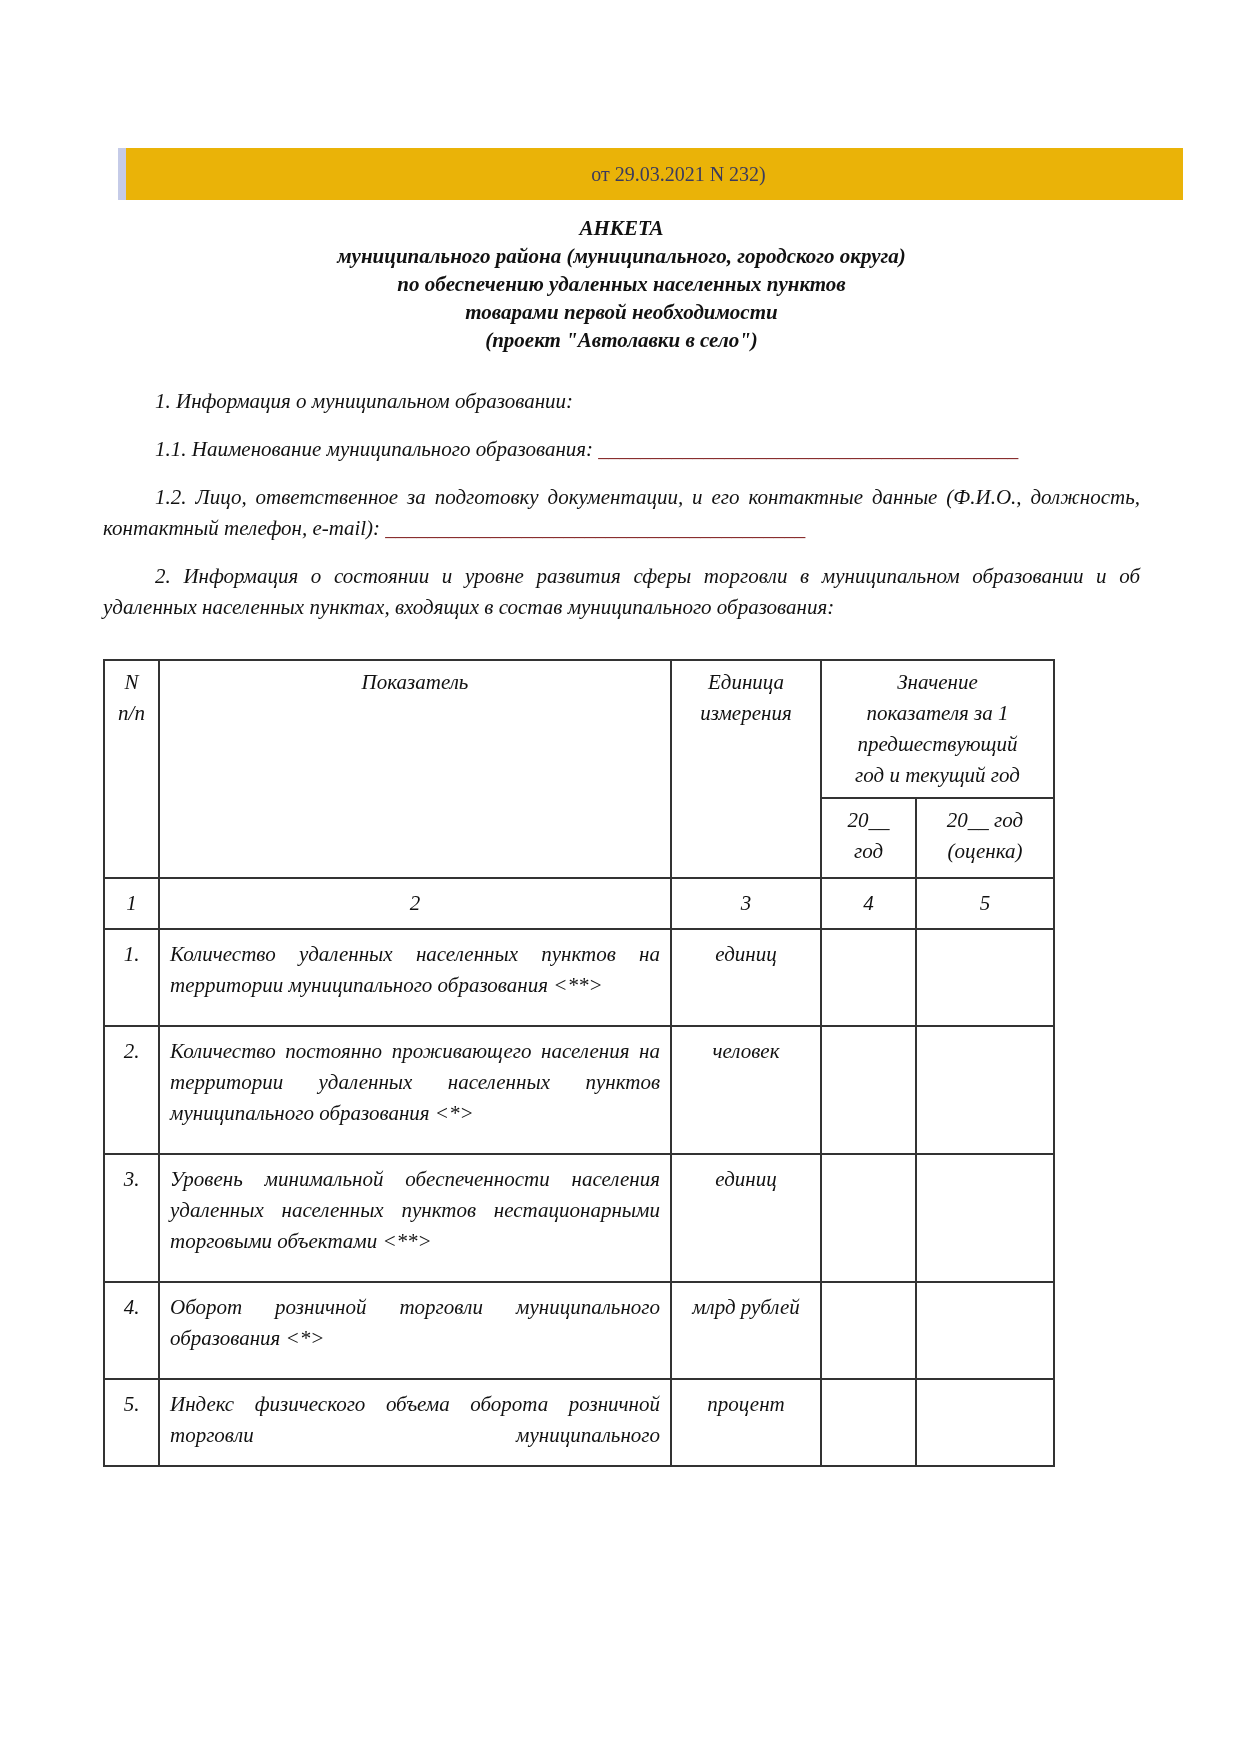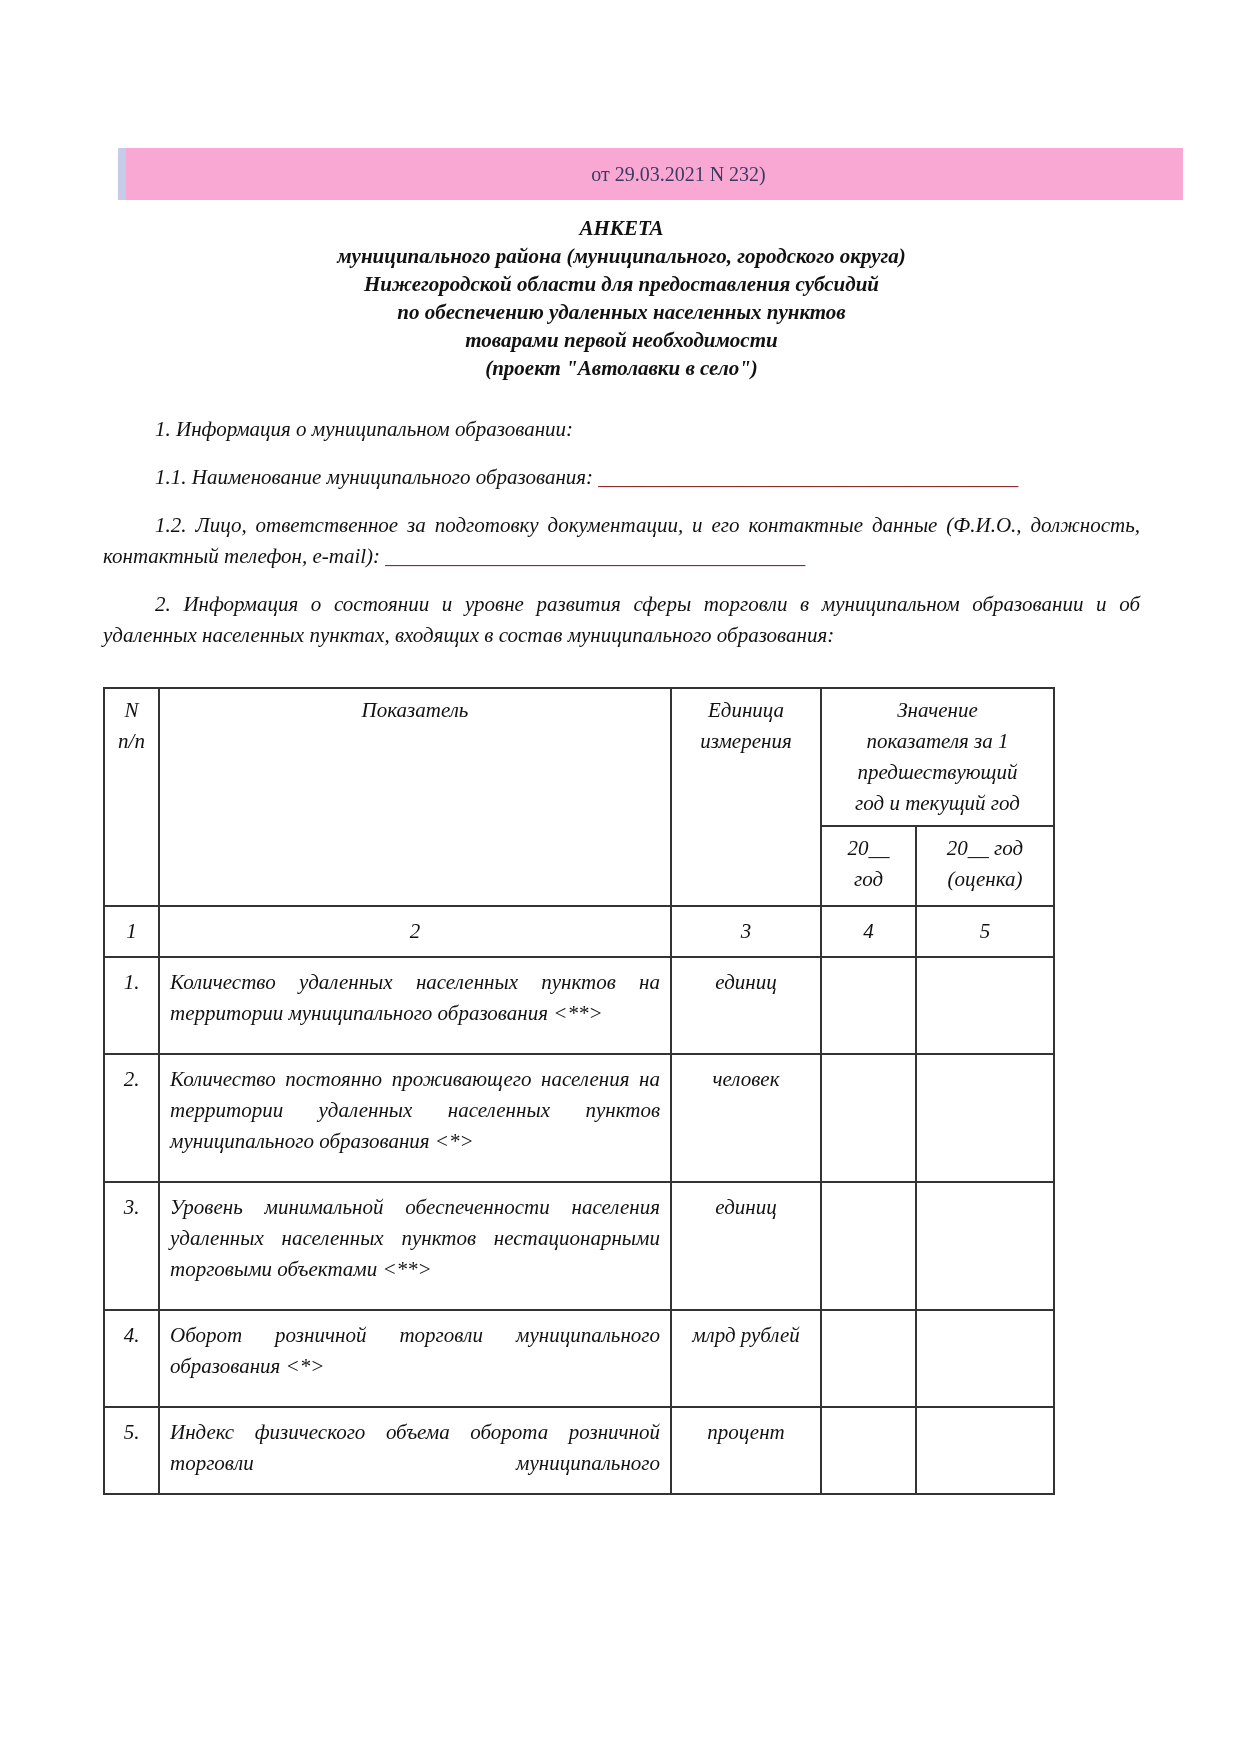--- a/index.html
+++ b/index.html
@@ -8,21 +8,21 @@
     width: 1240px;
     height: 1754px;
     font-family: "Liberation Serif", "DejaVu Serif", serif;
     color: #111111;
     position: relative;
     overflow: hidden;
   }
   .banner {
     margin: 148px 57px 0 118px;
     height: 52px;
-    background: #f9a8d4;
+    background: #eab308;
     border-left: 8px solid #c5cbe8;
     display: flex;
     align-items: center;
     justify-content: center;
     padding-left: 48px;
   }
   .banner-text {
     color: #3a3a5e;
     font-size: 20px;
   }
@@ -101,21 +101,20 @@
 
 <div class="banner">
   <span class="banner-text">от 29.03.2021 N 232)</span>
 </div>
 
 <div class="content">
 
   <div class="title-block">
     <div>АНКЕТА</div>
     <div>муниципального района (муниципального, городского округа)</div>
-    <div>Нижегородской области для предоставления субсидий</div>
     <div>по обеспечению удаленных населенных пунктов</div>
     <div>товарами первой необходимости</div>
     <div>(проект "Автолавки в село")</div>
   </div>
 
   <p class="para">1. Информация о муниципальном образовании:</p>
 
   <p class="para"><span>1.1. Наименование муниципального образования: </span><span class="blank">________________________________________</span></p>
 
   <p class="para justify"><span>1.2. Лицо, ответственное за подготовку документации, и его контактные данные (Ф.И.О., должность, контактный телефон, e-mail): </span><span class="blank">________________________________________</span></p>

